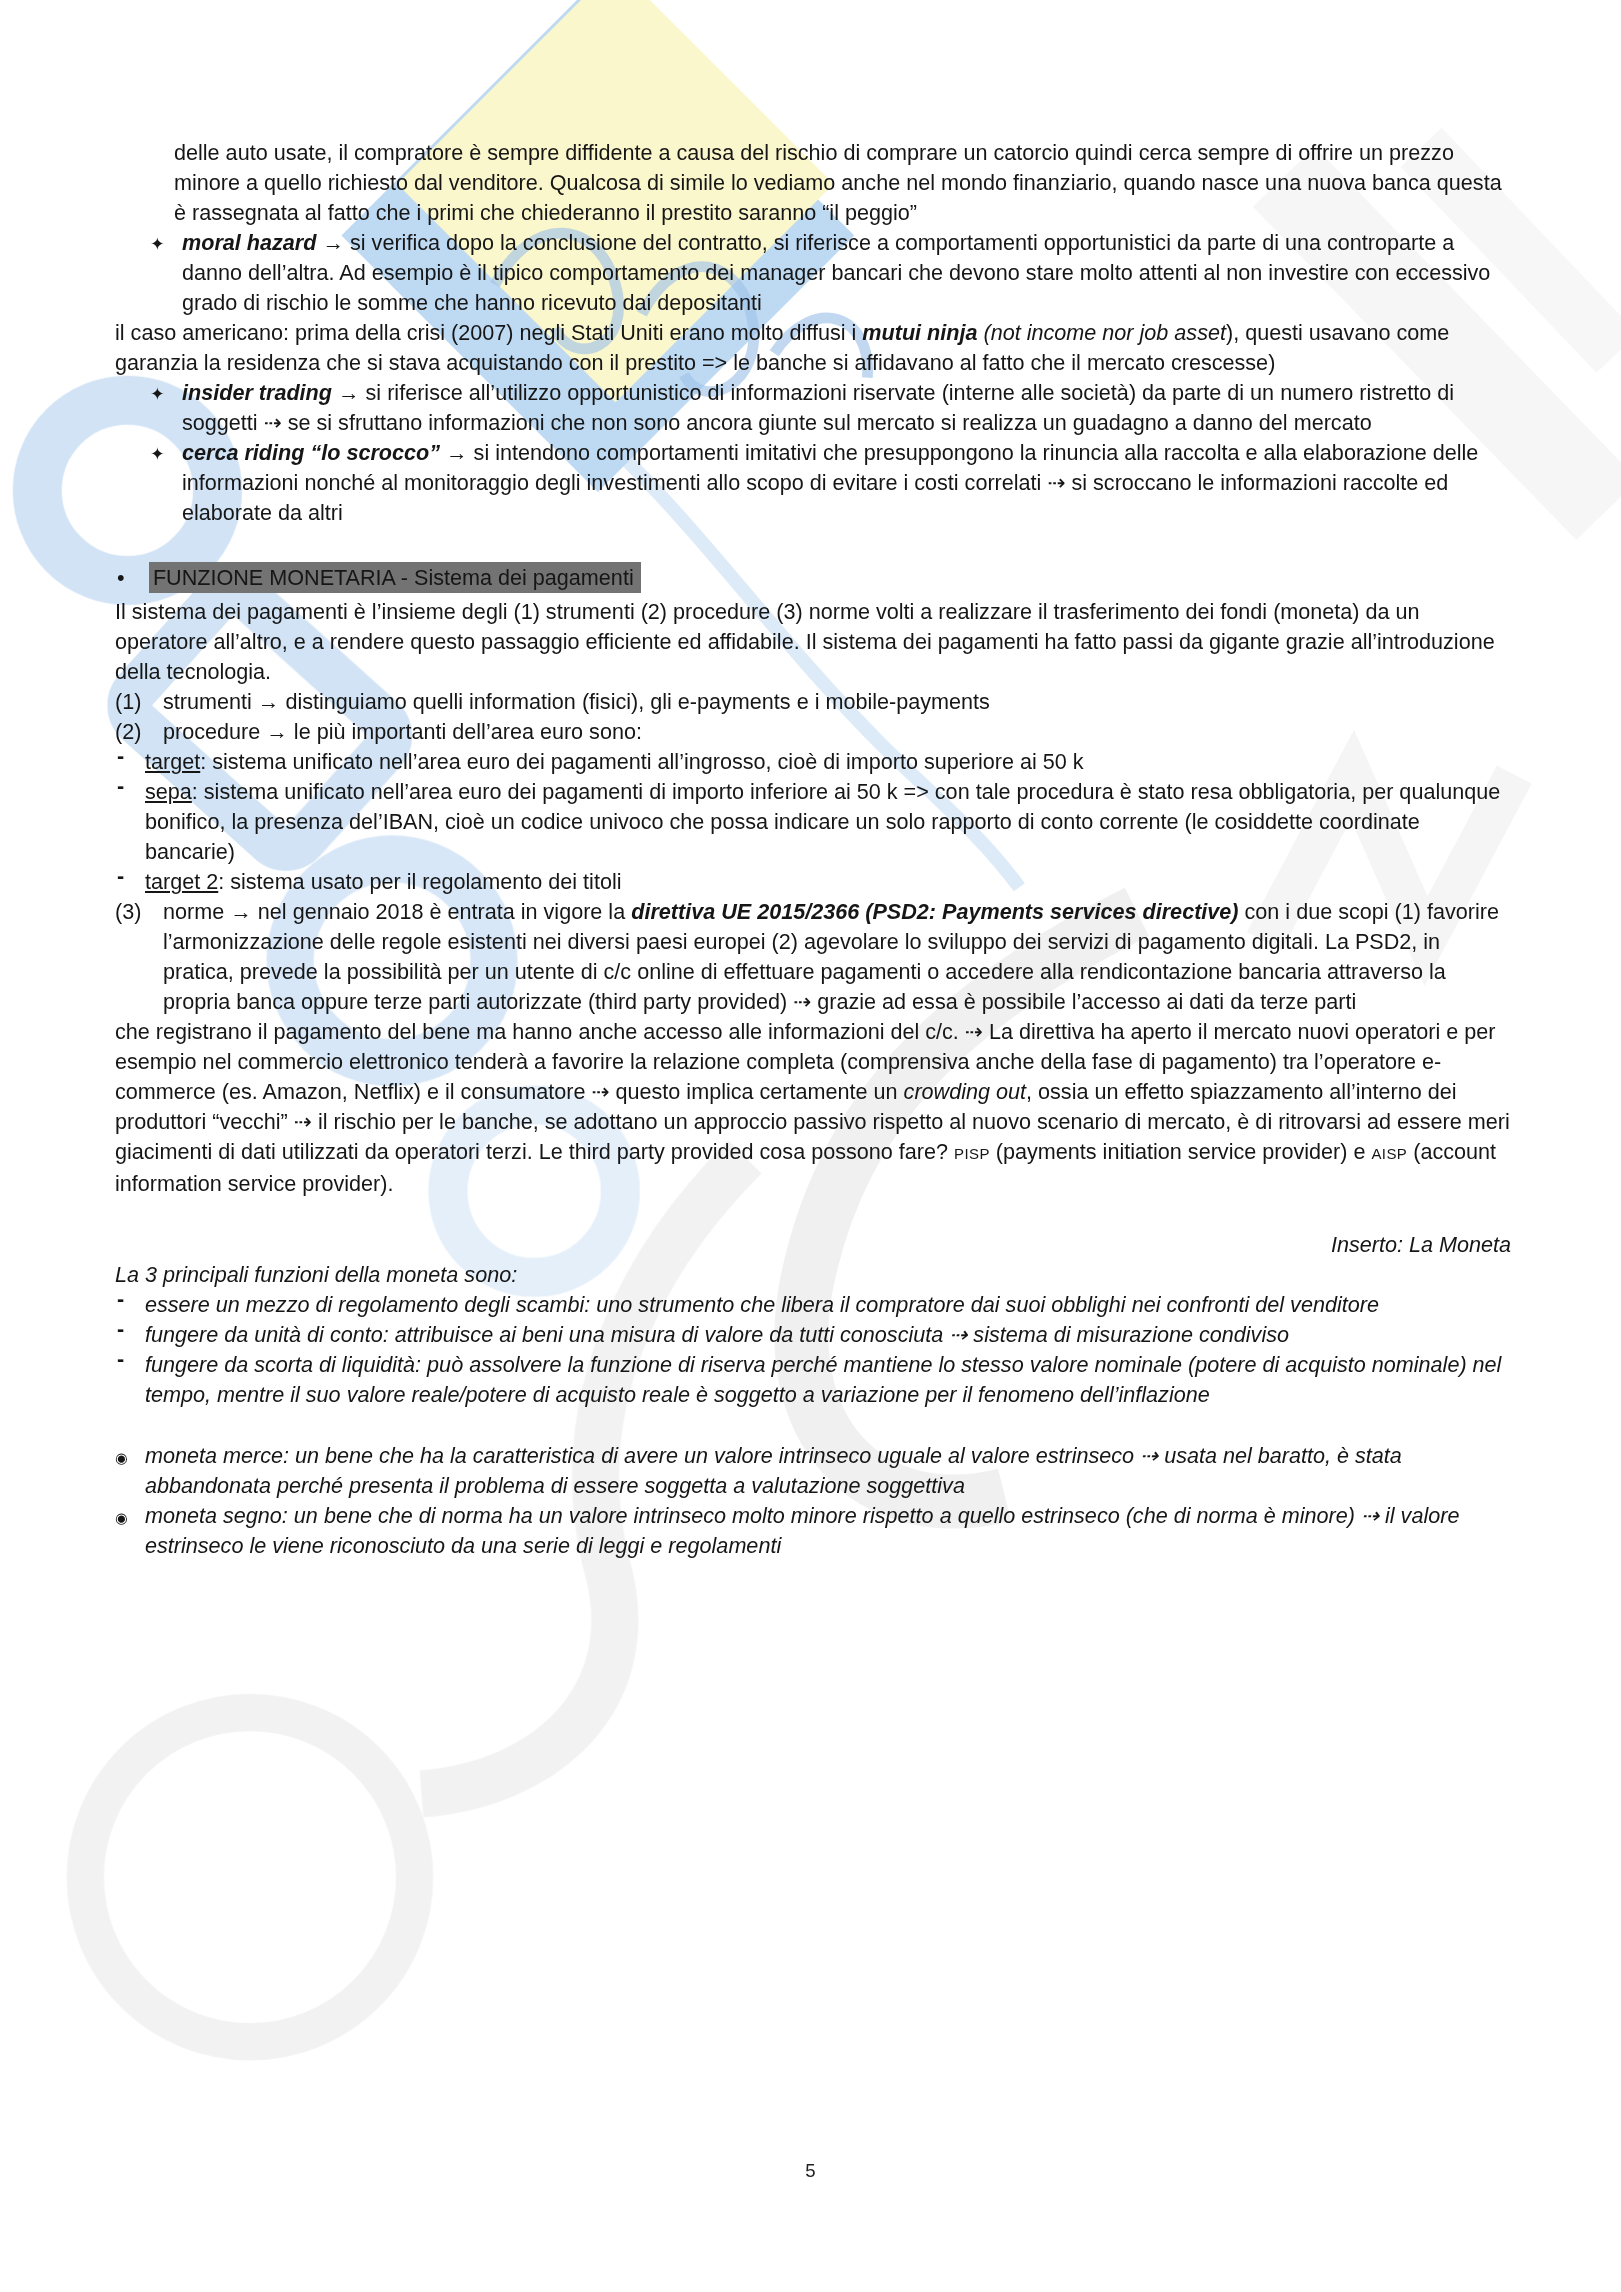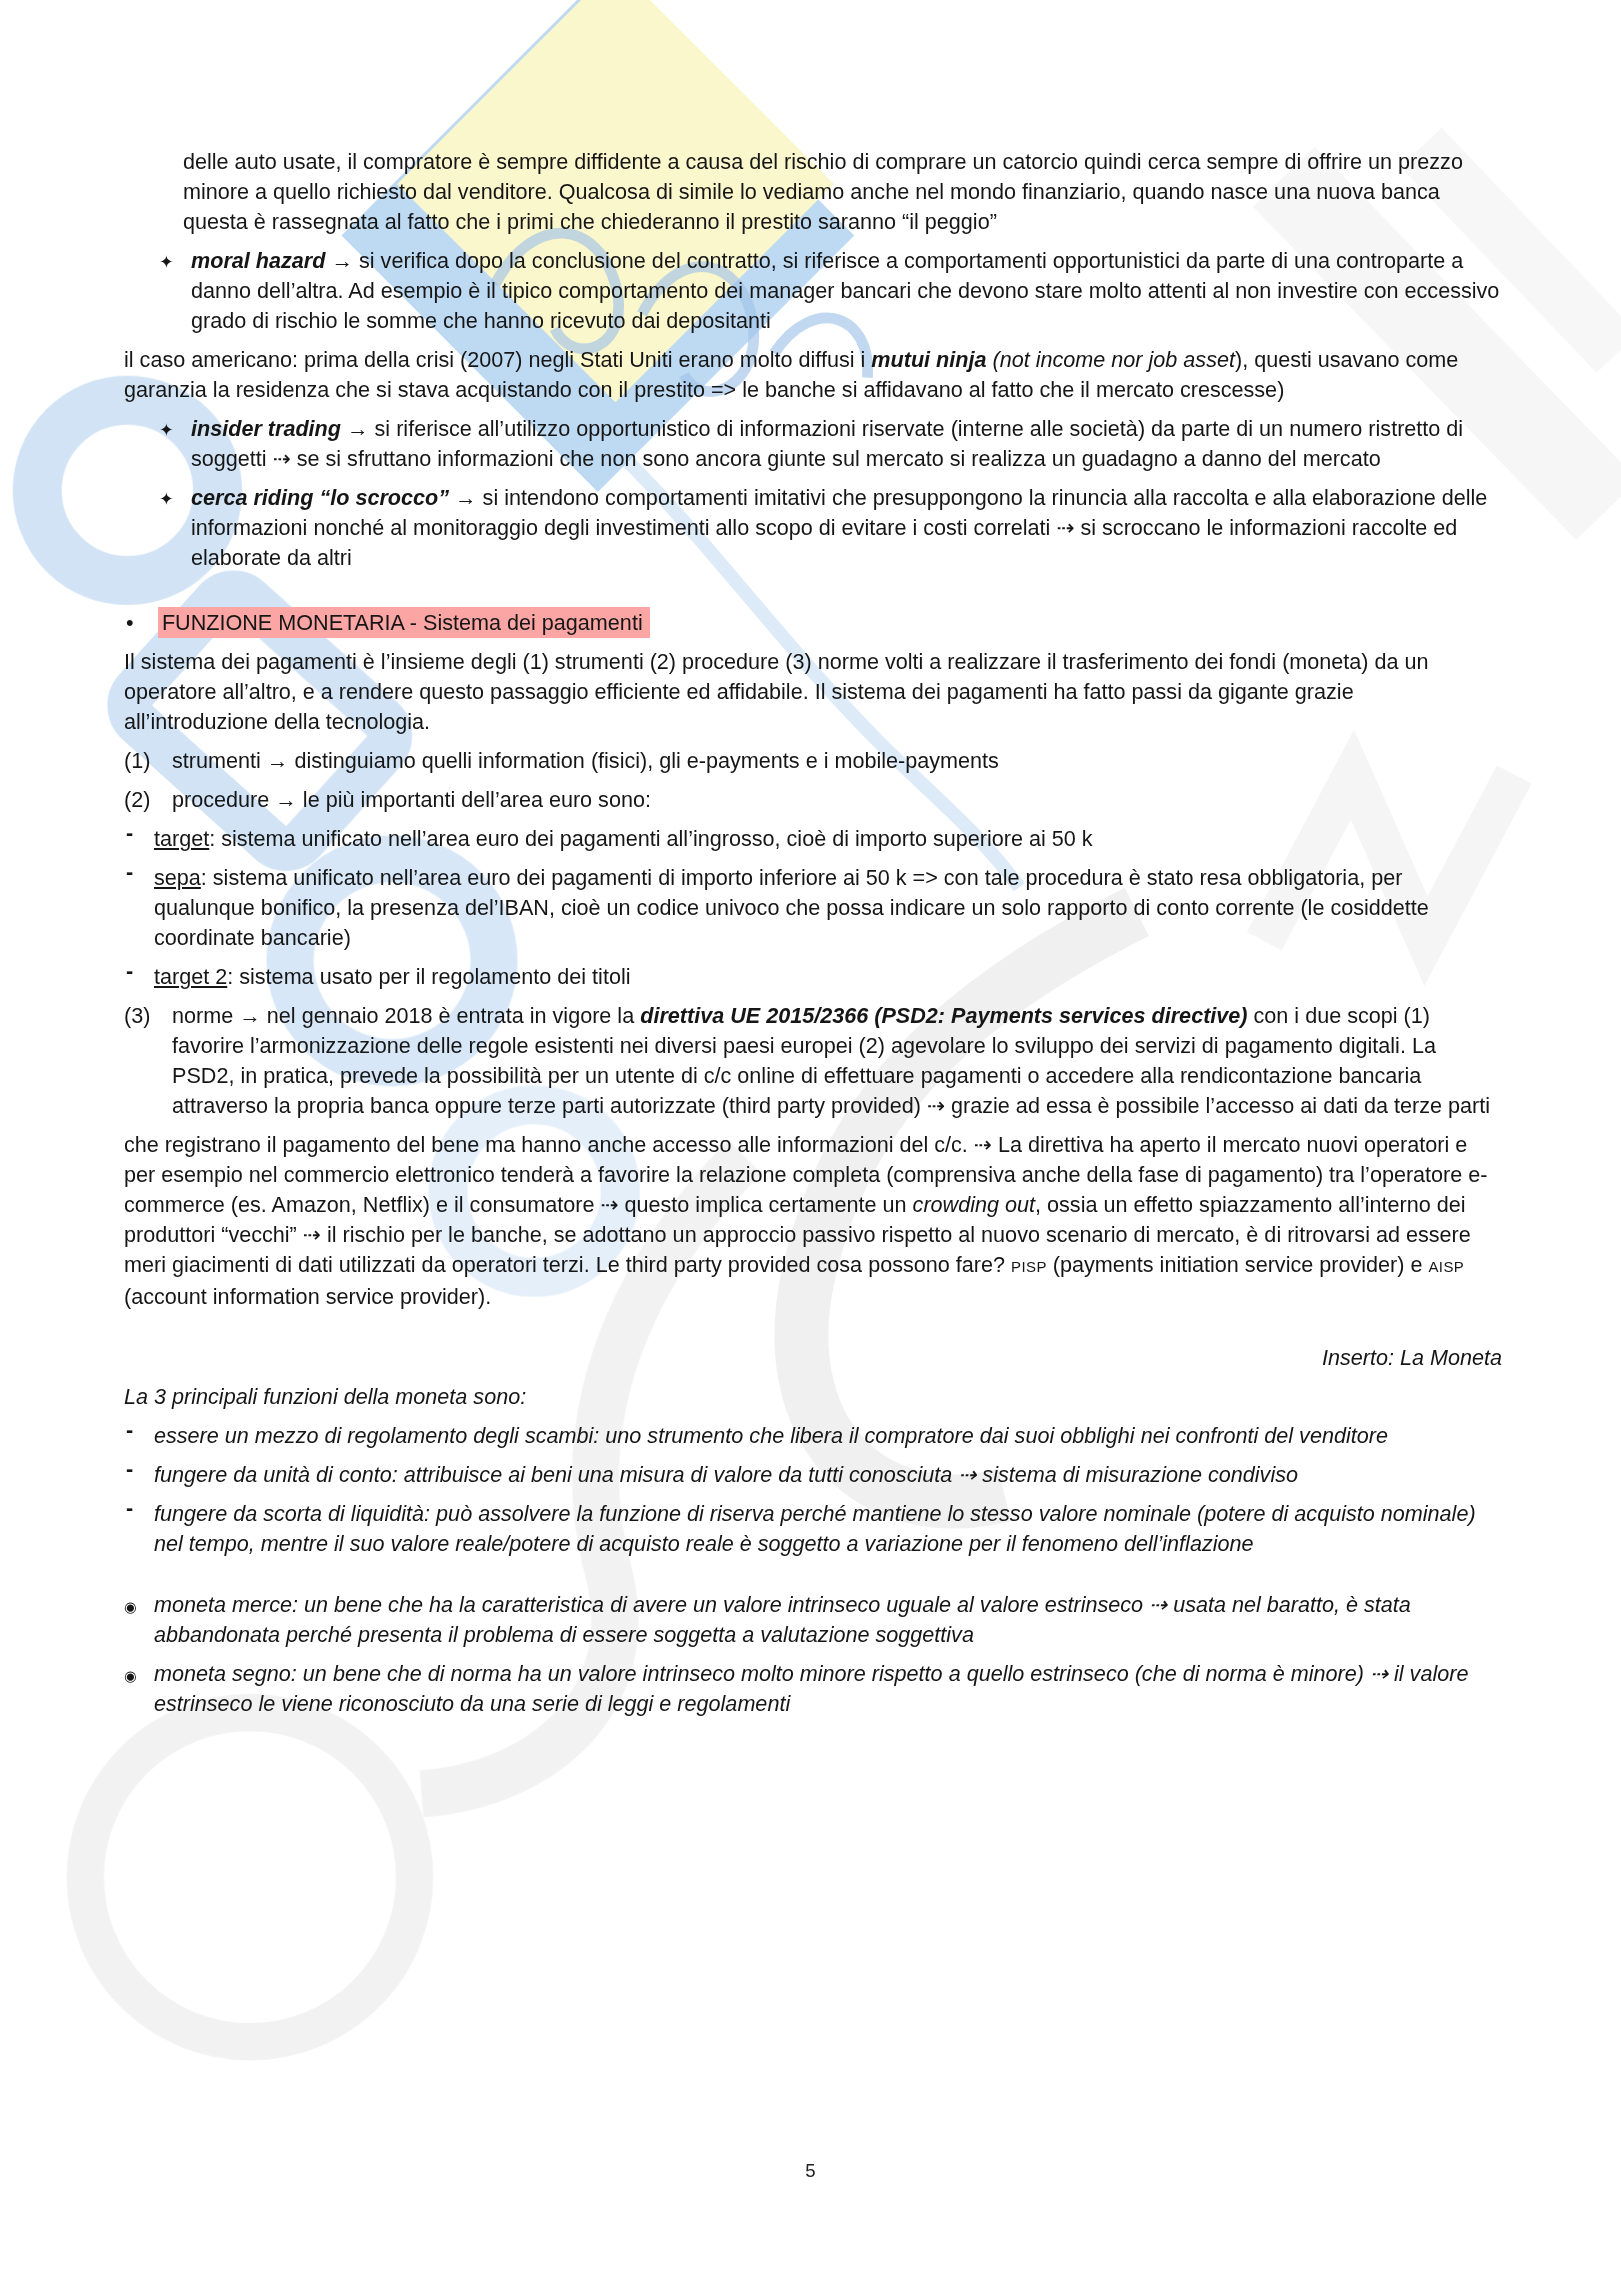--- a/index.html
+++ b/index.html
@@ -3,35 +3,35 @@
 <meta charset="utf-8">
 <style>
   html,body{margin:0;padding:0;background:#9a9a9a;}
   .page{
     position:relative;width:1621px;height:2293px;background:#ffffff;overflow:hidden;
     font-family:"Liberation Sans",sans-serif;font-size:21.6px;line-height:30px;color:#161616;
     margin:0 auto;
   }
   .wm{position:absolute;top:0;left:0;pointer-events:none;}
   .content{position:absolute;left:115px;top:138px;width:1396px;}
-  p{margin:9px;}
+  p{margin:0;}
   .ind{padding-left:59px;}
   .star-item{position:relative;padding-left:67px;}
   .star-item .mk{position:absolute;left:35px;top:1px;font-size:17.6px;}
   .bi{font-weight:bold;font-style:italic;}
   .b{font-weight:normal;}
   .u{text-decoration:underline;}
   .num-item{position:relative;padding-left:48px;}
   .num-item .mk{position:absolute;left:0;font-weight:normal;}
   .dash-item{position:relative;padding-left:30px;}
   .dash-item .mk{position:absolute;left:2px;top:-5.9px;font-weight:bold;font-style:normal;}
   .circ-item .mk{top:2px;left:0;font-size:14.7px;font-weight:normal;}
   .h-row{position:relative;padding-left:34px;margin-top:35px;margin-bottom:3.9px;}
   .h-row .mk{position:absolute;left:2px;}
-  .hl{background:#fca5a5;padding:2.9px 7.8px 2.9px 3.9px;}
+  .hl{background:#737373;padding:2.9px 7.8px 2.9px 3.9px;}
   .gap-top{margin-top:31px;}
   .center{text-align:right;}
   .it{font-style:italic;}
   .caps{font-size:15px;letter-spacing:0.4px;}
   .pagenum{position:absolute;top:2156px;left:0;width:100%;text-align:center;font-size:18.6px;color:#222;}
 </style>
 </head>
 <body>
 
 <div class="page">

